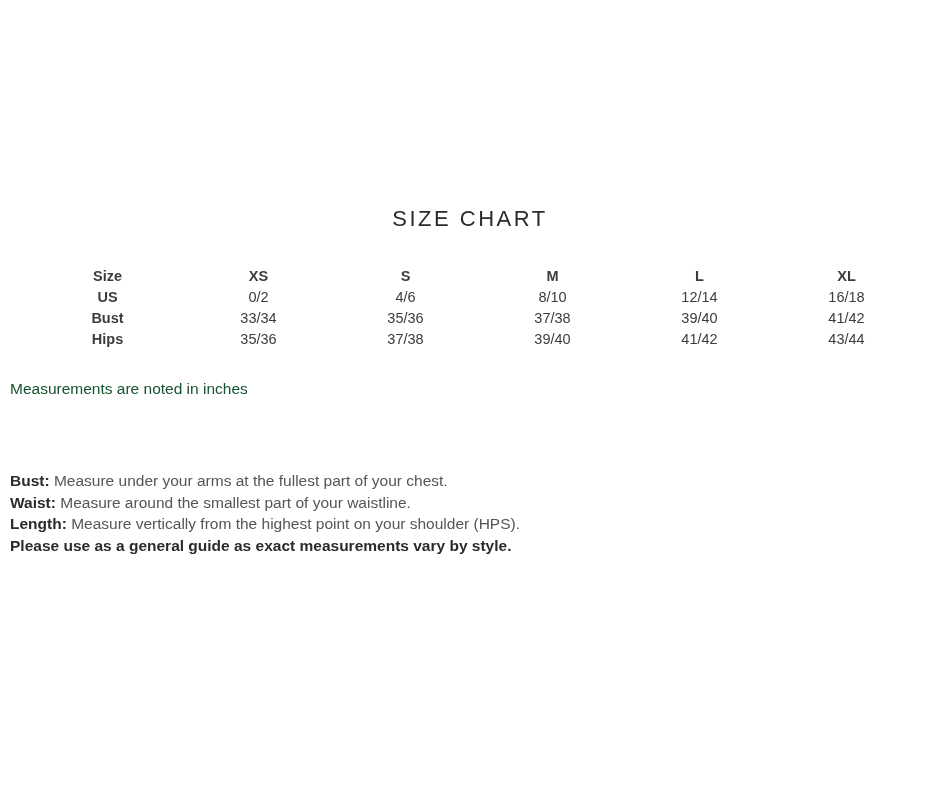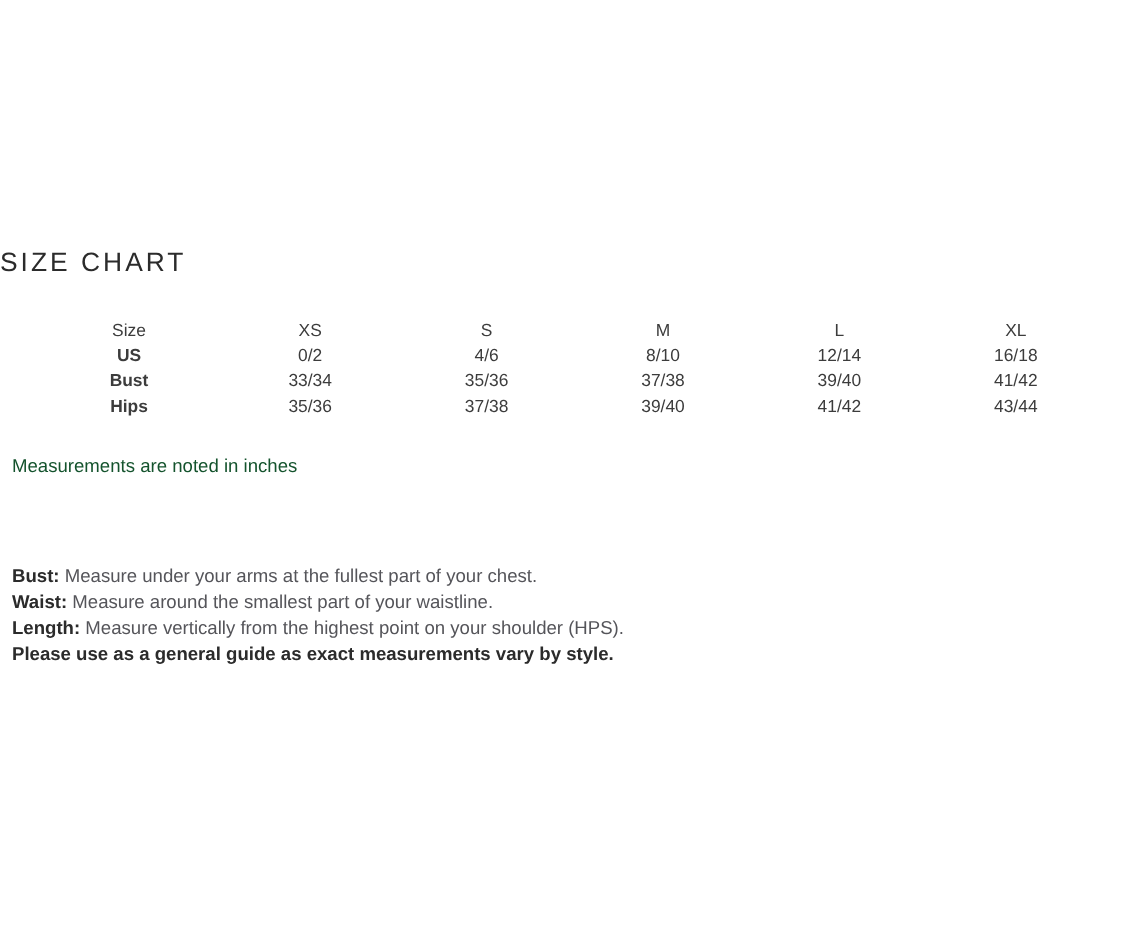--- a/index.html
+++ b/index.html
@@ -30,20 +30,21 @@
     color: #1d1d1d;
     font-weight: 400;
     line-height: 1;
   }
   
   .title {
     position: absolute;
     left: 0;
     right: 0;
     top: 206px;
+    text-align: center;
     font-size: 22px;
     letter-spacing: 2.5px;
     color: #2b2b2b;
     font-weight: 400;
   }
   
   .table-wrap {
     position: absolute;
     left: 30px;
     top: 266px;
@@ -55,21 +56,21 @@
     font-size: 14.5px;
     color: #3c3c3c;
   }
   table.size-chart td, table.size-chart th {
     padding: 2px 0 3px 0;
     text-align: center;
     font-weight: 400;
     vertical-align: middle;
   }
   table.size-chart th {
-    font-weight: 400;
+    font-weight: 700;
   }
   table.size-chart .rowhead {
     font-weight: 700;
     text-align: center;
     width: 155px;
   }
   table.size-chart col.c-label { width: 155px; }
   table.size-chart col.c-size  { width: 147px; }
   
   .note-inches {

